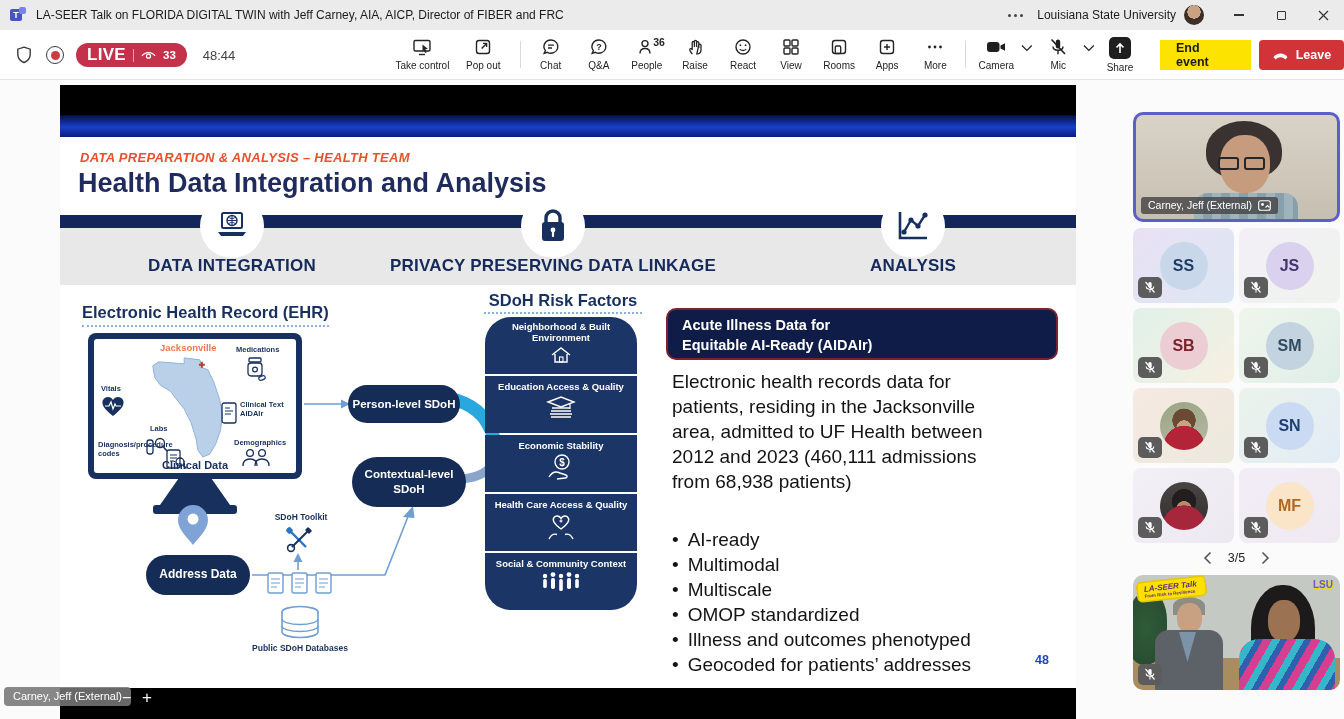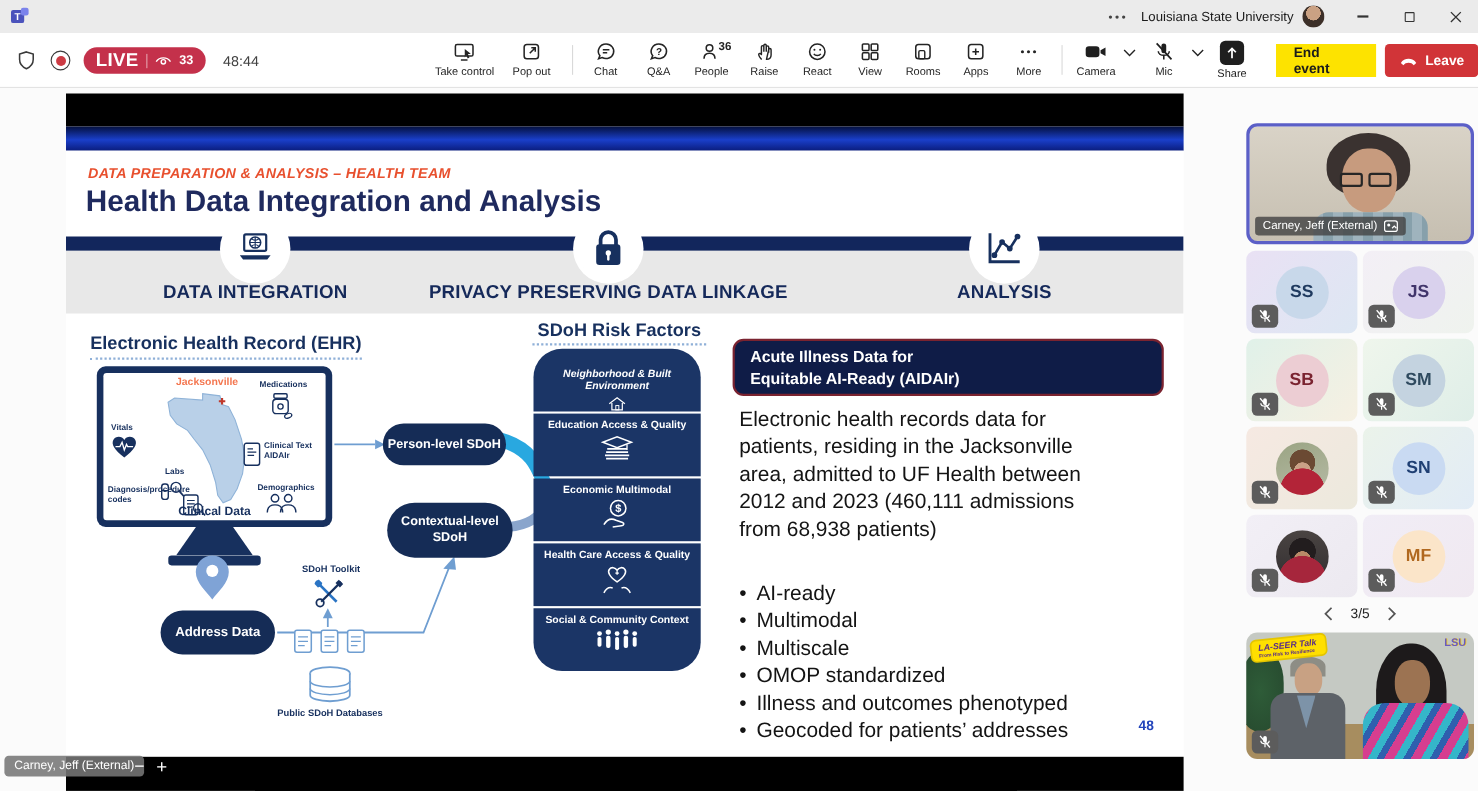--- a/index.html
+++ b/index.html
@@ -70,21 +70,21 @@
   .pill { position:absolute; background:#152c56; color:#fff; font-weight:700; text-align:center; display:flex; flex-direction:column; align-items:center; justify-content:center; line-height:1.3; }
   .person-pill { left:288px; top:248px; width:112px; height:38px; border-radius:19px; font-size:11.5px; }
   .ctx-pill { left:292px; top:320px; width:114px; height:50px; border-radius:25px; font-size:11.5px; }
   .addr-pill { left:86px; top:418px; width:104px; height:40px; border-radius:20px; font-size:12px; }
   .toolkit-lbl { position:absolute; left:206px; top:375px; width:70px; text-align:center; font-size:8.5px; font-weight:700; color:#17305e; }
   .db-lbl { position:absolute; left:160px; top:506px; width:160px; text-align:center; font-size:8.5px; font-weight:700; color:#17305e; }
 
   .sdoh-title { position:absolute; left:424px; top:154px; width:158px; text-align:center; font-size:16.5px; font-weight:700; color:#17305e; border-bottom:2px dotted #8fb0d8; padding-bottom:2px; }
   .sdoh-col { position:absolute; left:425px; top:180px; width:152px; }
   .sdoh-box { background:#1b3566; color:#fff; font-weight:700; font-size:9.5px; text-align:center; height:57px; margin-bottom:2px; padding-top:5px; display:flex; flex-direction:column; align-items:center; gap:2px; line-height:1.2; }
-  .sdoh-box:first-child { border-radius:26px 26px 0 0; padding-top:18px;font-style:italic; }
+  .sdoh-box:first-child { border-radius:26px 26px 0 0; padding-top:4px; }
   .sdoh-box:last-child { border-radius:0 0 26px 26px; margin-bottom:0; }
   .sdoh-box .txt { padding:0 8px; }
 
   .aidair { position:absolute; left:606px; top:171px; width:392px; height:52px; background:#0f1c47; border:2px solid #7a2330; border-radius:10px; color:#fff; font-weight:700; font-size:14.5px; line-height:1.4; padding:5px 0 0 14px; }
   .aidair-text { position:absolute; left:612px; top:232px; width:340px; font-size:19px; color:#141414; line-height:1.32; }
   .aidair-bullets { position:absolute; left:612px; top:390px; width:388px; font-size:19px; color:#141414; line-height:1.32; list-style:none; }
   .aidair-bullets li { display:flex; }
   .aidair-bullets li::before { content:"•"; margin-right:9px; }
   .page-num { position:absolute; left:975px; top:516px; font-size:12.5px; font-weight:700; color:#2244bb; }
 
@@ -148,20 +148,21 @@
   .bv-logo { position:absolute; right:7px; top:4px; font-size:10px; font-weight:800; color:#6a5ac2; text-shadow:.6px .6px 0 #ffd500; z-index:2; }
 </style>
 </head>
 <body>
 
 <div class="titlebar">
   <span class="teams-ic">
       <span class="sq">T</span>
       <span class="dot"></span>
     </span>
+  <span class="win-title">LA-SEER Talk on FLORIDA DIGITAL TWIN with Jeff Carney, AIA, AICP, Director of FIBER and FRC</span>
   <div class="tb-right">
     <span class="tb-more">
         <i></i>
         <i></i>
         <i></i>
       </span>
     <span class="account">Louisiana State University</span>
     <span class="tb-avatar"></span>
     <span class="winbtn">
         <span class="min-glyph"></span>
@@ -483,21 +484,21 @@
         </div>
         <div class="sdoh-box">
           <span class="txt">Education Access &amp; Quality</span>
           <svg width="30" height="26" viewBox="0 0 30 26">
               <path d="M2,8 L15,3 L28,8 L15,13 Z" fill="none" stroke="#fff" stroke-width="1.4"></path>
               <path d="M24,10 v5" stroke="#fff" stroke-width="1.2"></path>
               <path d="M6,14 h18 M5,17 h20 M4,20 h22 M5,23 h20" stroke="#fff" stroke-width="1.6"></path>
             </svg>
         </div>
         <div class="sdoh-box">
-          <span class="txt">Economic Multimodal</span>
+          <span class="txt">Economic Stability</span>
           <svg width="30" height="28" viewBox="0 0 30 28">
               <circle cx="16" cy="9" r="7" fill="none" stroke="#fff" stroke-width="1.4"></circle>
               <text x="16" y="12.6" font-size="10" font-weight="bold" text-anchor="middle" fill="#fff">$</text>
               <path d="M3,24 c3,-5 7,-6 11,-4 l6,2 c2,1 1,3 -1,3 l-8,1" fill="none" stroke="#fff" stroke-width="1.4"></path>
             </svg>
         </div>
         <div class="sdoh-box">
           <span class="txt">Health Care Access &amp; Quality</span>
           <svg width="30" height="28" viewBox="0 0 30 28">
               <path d="M15,17 C8,12 6,8 8,5.5 c1.6,-2.2 5.4,-2 7,1 1.6,-3 5.4,-3.2 7,-1 2,2.5 0,6.5 -7,11.5 z" fill="none" stroke="#fff" stroke-width="1.4"></path>

